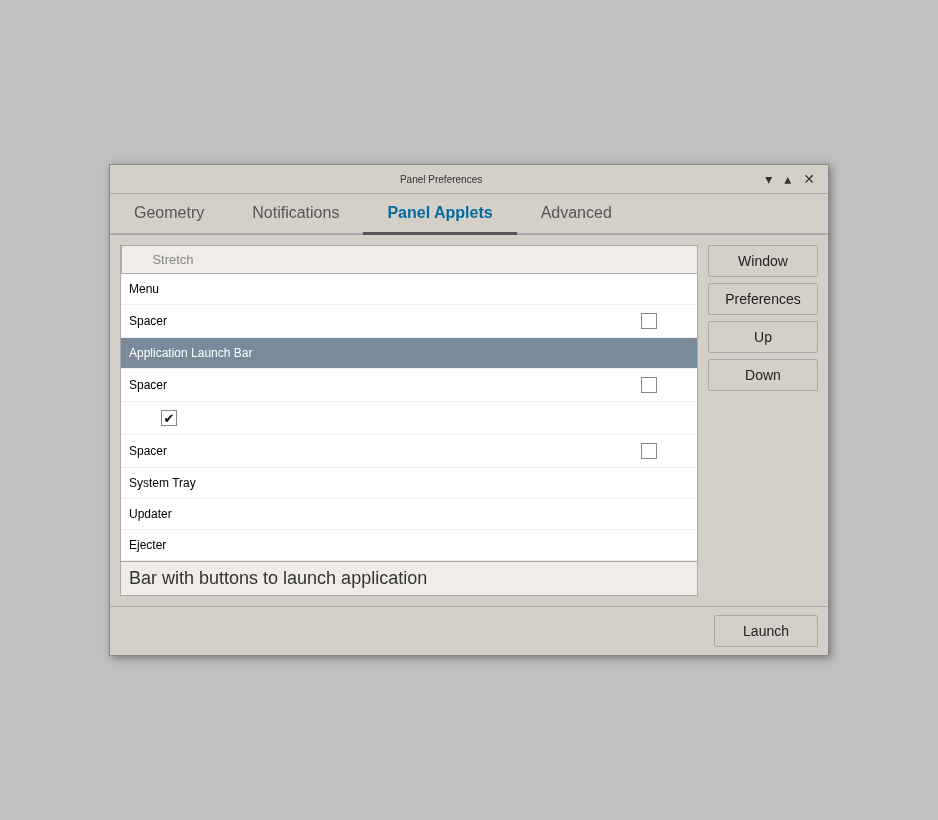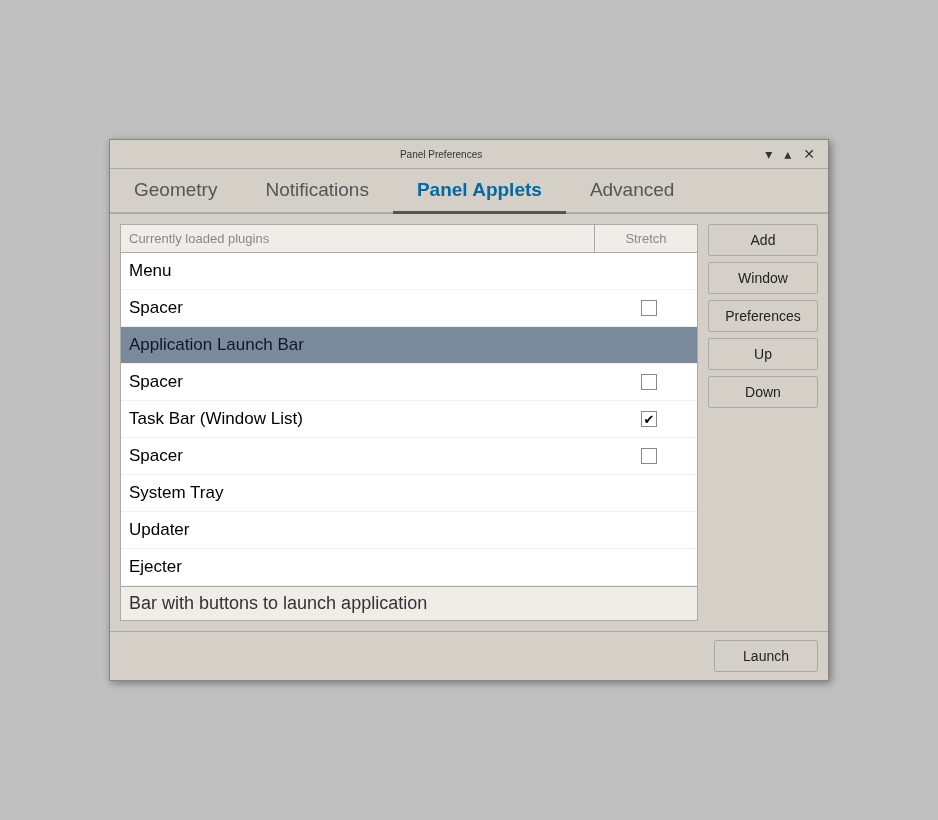--- a/index.html
+++ b/index.html
@@ -55,21 +55,21 @@
     .tabs {
       display: flex;
       background: #d4d0c8;
       border-bottom: 2px solid #aaa;
     }
 
     .tab {
       padding: 10px 24px;
       cursor: pointer;
       color: #555;
-      font-size: 19px;
+      font-size: 16px;
       border: none;
       background: none;
       border-bottom: 3px solid transparent;
       margin-bottom: -2px;
     }
 
     .tab.active {
       color: #0369a1;
       font-weight: bold;
       border-bottom: 3px solid #555;
@@ -121,26 +121,26 @@
     .plugin-row {
       display: flex;
       align-items: center;
       padding: 8px 8px;
       border-bottom: 1px solid #f0f0f0;
       cursor: pointer;
     }
 
     .plugin-row.selected {
       background: #7a8a9a;
-      color: #0f172a;
+      color: #ffffff;
     }
 
     .plugin-row-name {
       flex: 1;
-      font-size: 17px;
+      font-size: 12px;
     }
 
     .plugin-row-stretch {
       width: 80px;
       display: flex;
       justify-content: center;
     }
 
     .checkbox {
       width: 16px;
@@ -220,21 +220,20 @@
     <button class="tab">Geometry</button>
     <button class="tab">Notifications</button>
     <button class="tab active">Panel Applets</button>
     <button class="tab">Advanced</button>
   </div>
 
   <div class="content">
 
     <div class="plugin-list-container">
       <div class="plugin-list-header">
-        <span class="plugin-list-header-name">Currently loaded plugins</span>
         <span class="plugin-list-header-stretch">Stretch</span>
       </div>
       <div class="plugin-list">
 
         <div class="plugin-row">
           <span class="plugin-row-name">Menu</span>
           <span class="plugin-row-stretch"></span>
         </div>
 
         <div class="plugin-row">
@@ -250,21 +249,20 @@
         </div>
 
         <div class="plugin-row">
           <span class="plugin-row-name">Spacer</span>
           <span class="plugin-row-stretch">
             <div class="checkbox"></div>
           </span>
         </div>
 
         <div class="plugin-row">
-          <span class="plugin-row-name">Task Bar (Window List)</span>
           <span class="plugin-row-stretch">
             <div class="checkbox checked">✔</div>
           </span>
         </div>
 
         <div class="plugin-row">
           <span class="plugin-row-name">Spacer</span>
           <span class="plugin-row-stretch">
             <div class="checkbox"></div>
           </span>
@@ -283,21 +281,20 @@
         <div class="plugin-row">
           <span class="plugin-row-name">Ejecter</span>
           <span class="plugin-row-stretch"></span>
         </div>
 
       </div>
       <div class="status-bar">Bar with buttons to launch application</div>
     </div>
 
     <div class="sidebar-buttons">
-      <button class="action-btn">Add</button>
       <button class="action-btn">Window</button>
       <button class="action-btn">Preferences</button>
       <button class="action-btn">Up</button>
       <button class="action-btn">Down</button>
     </div>
   </div>
 
   <div class="footer">
     <button class="close-btn">Launch</button>
   </div>

